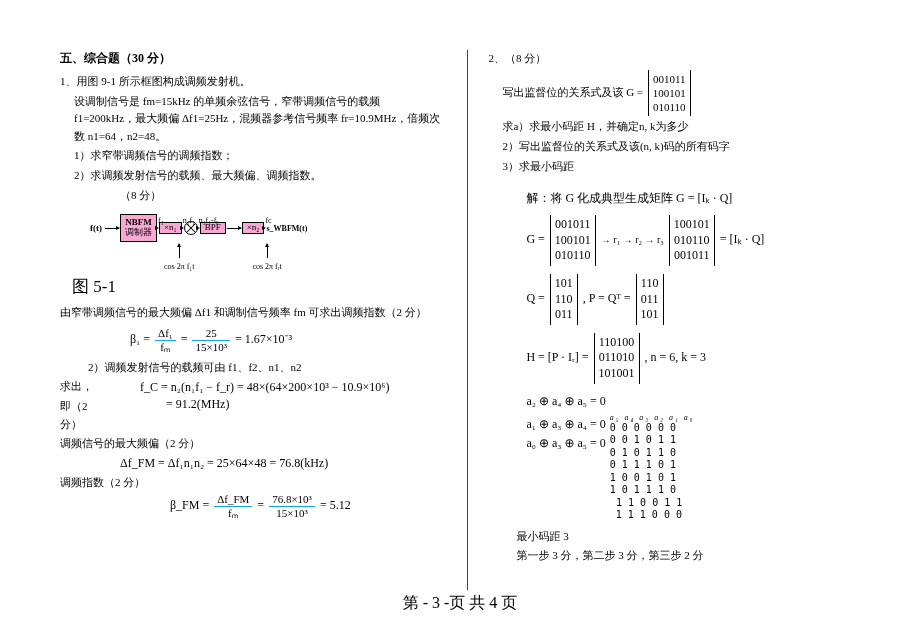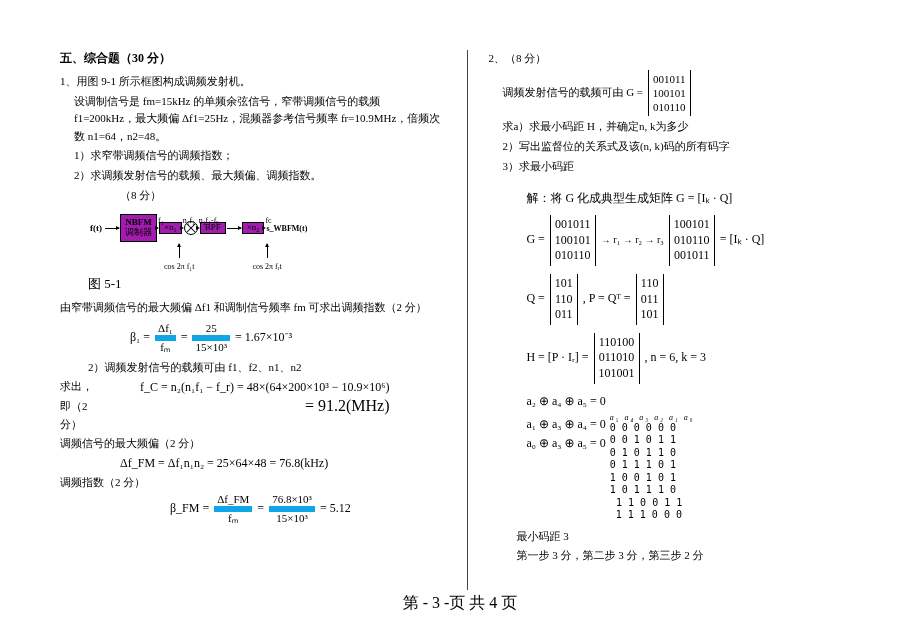--- a/index.html
+++ b/index.html
@@ -40,43 +40,43 @@
       display: flex;
       align-items: center;
       gap: 1px;
     }
     .dbox {
       border: 1px solid #000;
       padding: 0 4px;
       text-align: center;
       font-size: 9px;
       line-height: 1.1;
-      background: #a21caf;
+      background: #f9a8d4;
     }
     .dbox-tall { min-height: 28px; display: flex; flex-direction: column; justify-content: center; }
     .darrow { width: 14px; height: 1px; background: #000; position: relative; }
     .darrow::after { content: ""; position: absolute; right: -1px; top: -2px; border-left: 4px solid #000; border-top: 2.5px solid transparent; border-bottom: 2.5px solid transparent; }
     .dlabel-top { font-size: 8px; text-align: center; position: absolute; top: -12px; left: 0; right: 0; white-space: nowrap; }
     .arrow-wrap { position: relative; }
     .mixer {
       width: 14px; height: 14px; border: 1px solid #000; border-radius: 50%;
       position: relative; display: inline-block;
     }
     .mixer::before, .mixer::after {
       content: ""; position: absolute; background: #000;
     }
     .mixer::before { width: 100%; height: 1px; top: 50%; left: 0; transform: translateY(-50%) rotate(45deg); }
     .mixer::after { width: 100%; height: 1px; top: 50%; left: 0; transform: translateY(-50%) rotate(-45deg); }
     .uparrow { width: 1px; height: 14px; background: #000; position: relative; }
     .uparrow::after { content: ""; position: absolute; top: -1px; left: -2px; border-bottom: 4px solid #000; border-left: 2.5px solid transparent; border-right: 2.5px solid transparent; }
     .below-label { font-size: 8px; text-align: center; white-space: nowrap; margin-top: 2px; }
-    .fig-label { margin: 4px 0 6px 28px; font-size: 13px; }
+    .fig-label { margin: 4px 0 6px 12px; font-size: 17px; }
     .math-block { margin: 6px 0 6px 70px; font-size: 12px; white-space: nowrap; }
     .frac { display: inline-block; text-align: center; vertical-align: middle; line-height: 1; font-size: 11px; margin: 0 2px;}
-    .frac-top { display: block; border-bottom: 6px solid #0ea5e9; padding: 0 3px 1px; }
+    .frac-top { display: block; border-bottom: 1px solid #0ea5e9; padding: 0 3px 1px; }
     .frac-bot { display: block; padding: 1px 3px 0; }
     .matrix {
       display: inline-block;
       vertical-align: middle;
       border-left: 1.5px solid #000;
       border-right: 1.5px solid #000;
       padding: 2px 4px;
       margin: 0 2px;
       line-height: 1.3;
       text-align: center;
@@ -163,39 +163,39 @@
       <span>= 1.67×10⁻³</span>
     </div>
     <div class="line indent2">2）调频发射信号的载频可由 f1、f2、n1、n2</div>
     <div style="display:flex;">
       <div style="width:50px;">
         <div class="line">求出，</div>
         <div class="line">即（2 分）</div>
       </div>
       <div>
         <div style="font-size:12px;margin:2px 0 2px 30px;">f_C = n₂(n₁f₁ − f_r) = 48×(64×200×10³ − 10.9×10⁶)</div>
-        <div style="font-size:16px;margin:2px 0 2px 56px;text-align:right;">= 91.2(MHz)</div>
+        <div style="font-size:12px;margin:2px 0 2px 56px;">= 91.2(MHz)</div>
       </div>
     </div>
     <div class="line">调频信号的最大频偏（2 分）</div>
     <div style="font-size:12px;margin:3px 0 3px 60px;">Δf_FM = Δf₁n₁n₂ = 25×64×48 = 76.8(kHz)</div>
     <div class="line">调频指数（2 分）</div>
     <div style="font-size:12px;margin:3px 0 3px 110px;white-space:nowrap;">
       <span>β_FM =</span>
       <span class="frac"><span class="frac-top">Δf_FM</span><span class="frac-bot">fₘ</span></span>
       <span>=</span>
       <span class="frac"><span class="frac-top">76.8×10³</span><span class="frac-bot">15×10³</span></span>
       <span>= 5.12</span>
     </div>
   </div>
 
   <div class="col col-right">
     <div class="line">2、（8 分）</div>
     <div class="line indent1">
-      <span>调频发射信号的载频可由 G =</span>
+      <span>写出监督位的关系式及该 G =</span>
       <span class="matrix">
         <span class="matrix-row">001011</span>
         <span class="matrix-row">100101</span>
         <span class="matrix-row">010110</span>
       </span>
     </div>
     <div class="line indent1">求a）求最小码距 H，并确定n, k为多少</div>
     <div class="line indent1">2）写出监督位的关系式及该(n, k)码的所有码字</div>
     <div class="line indent1">3）求最小码距</div>
 

